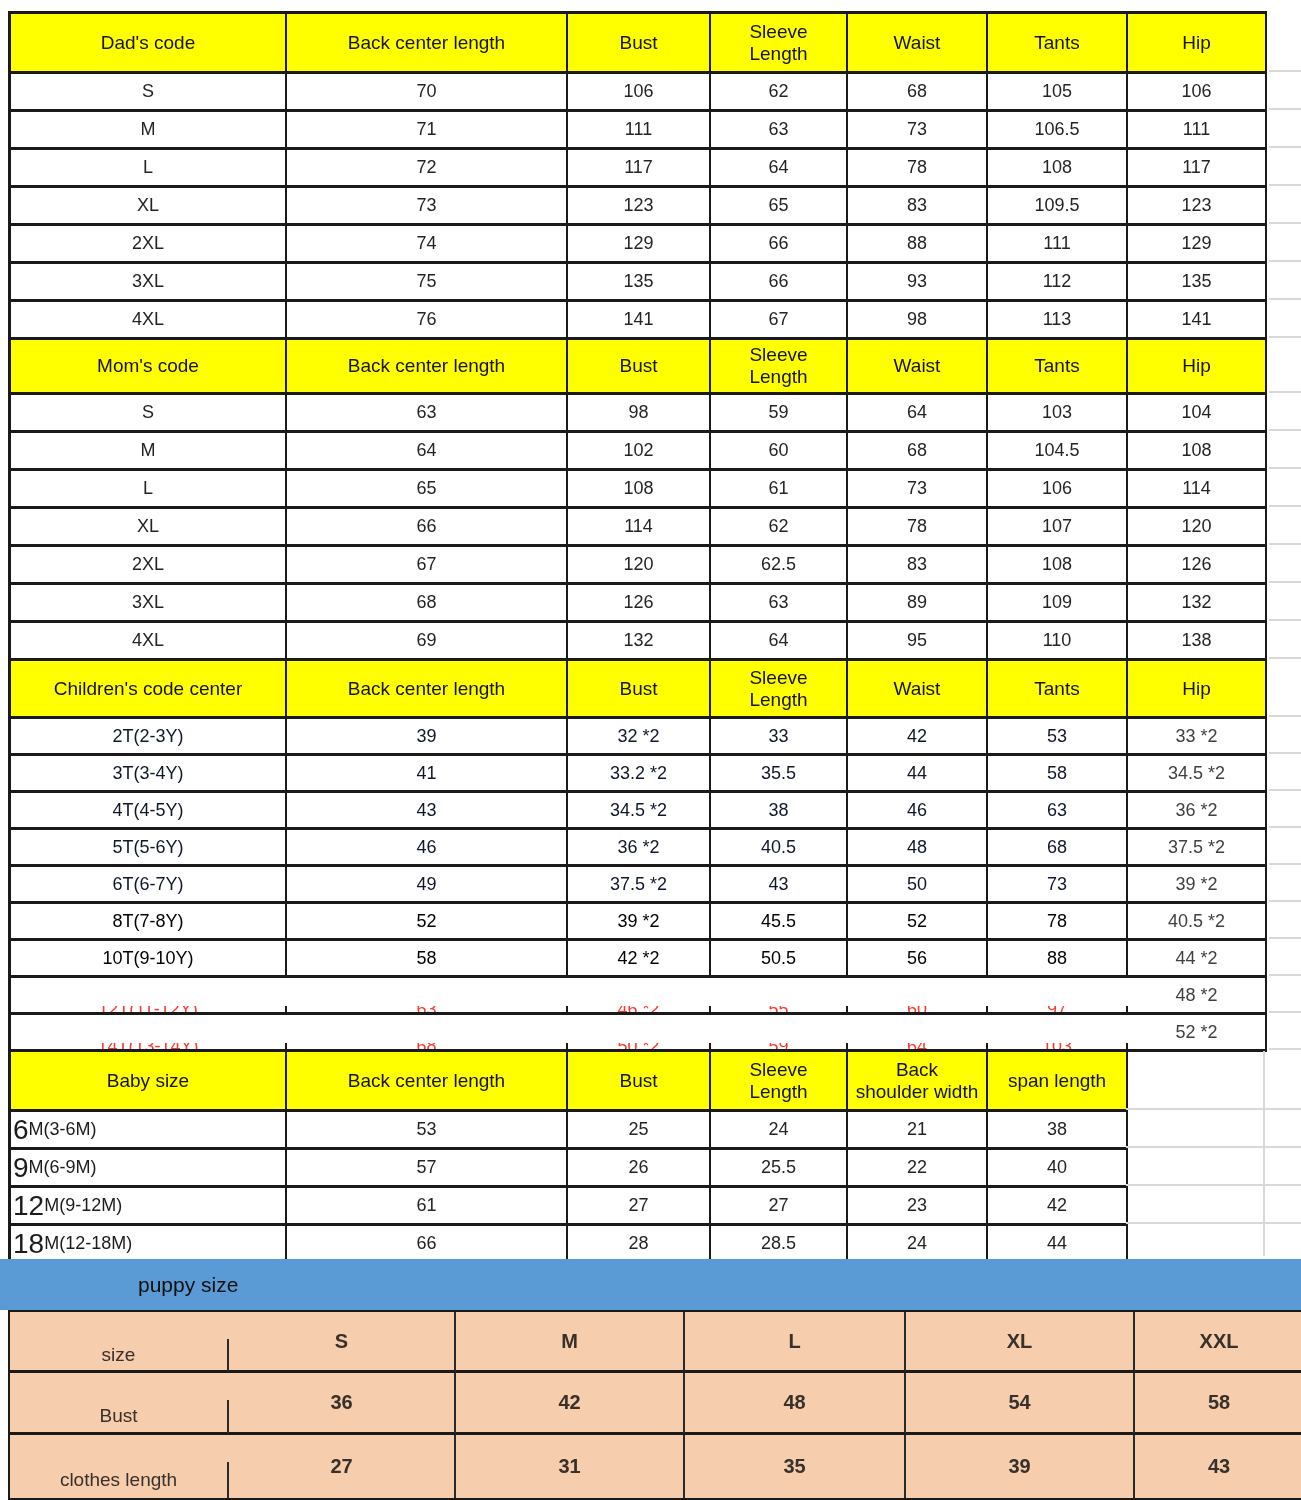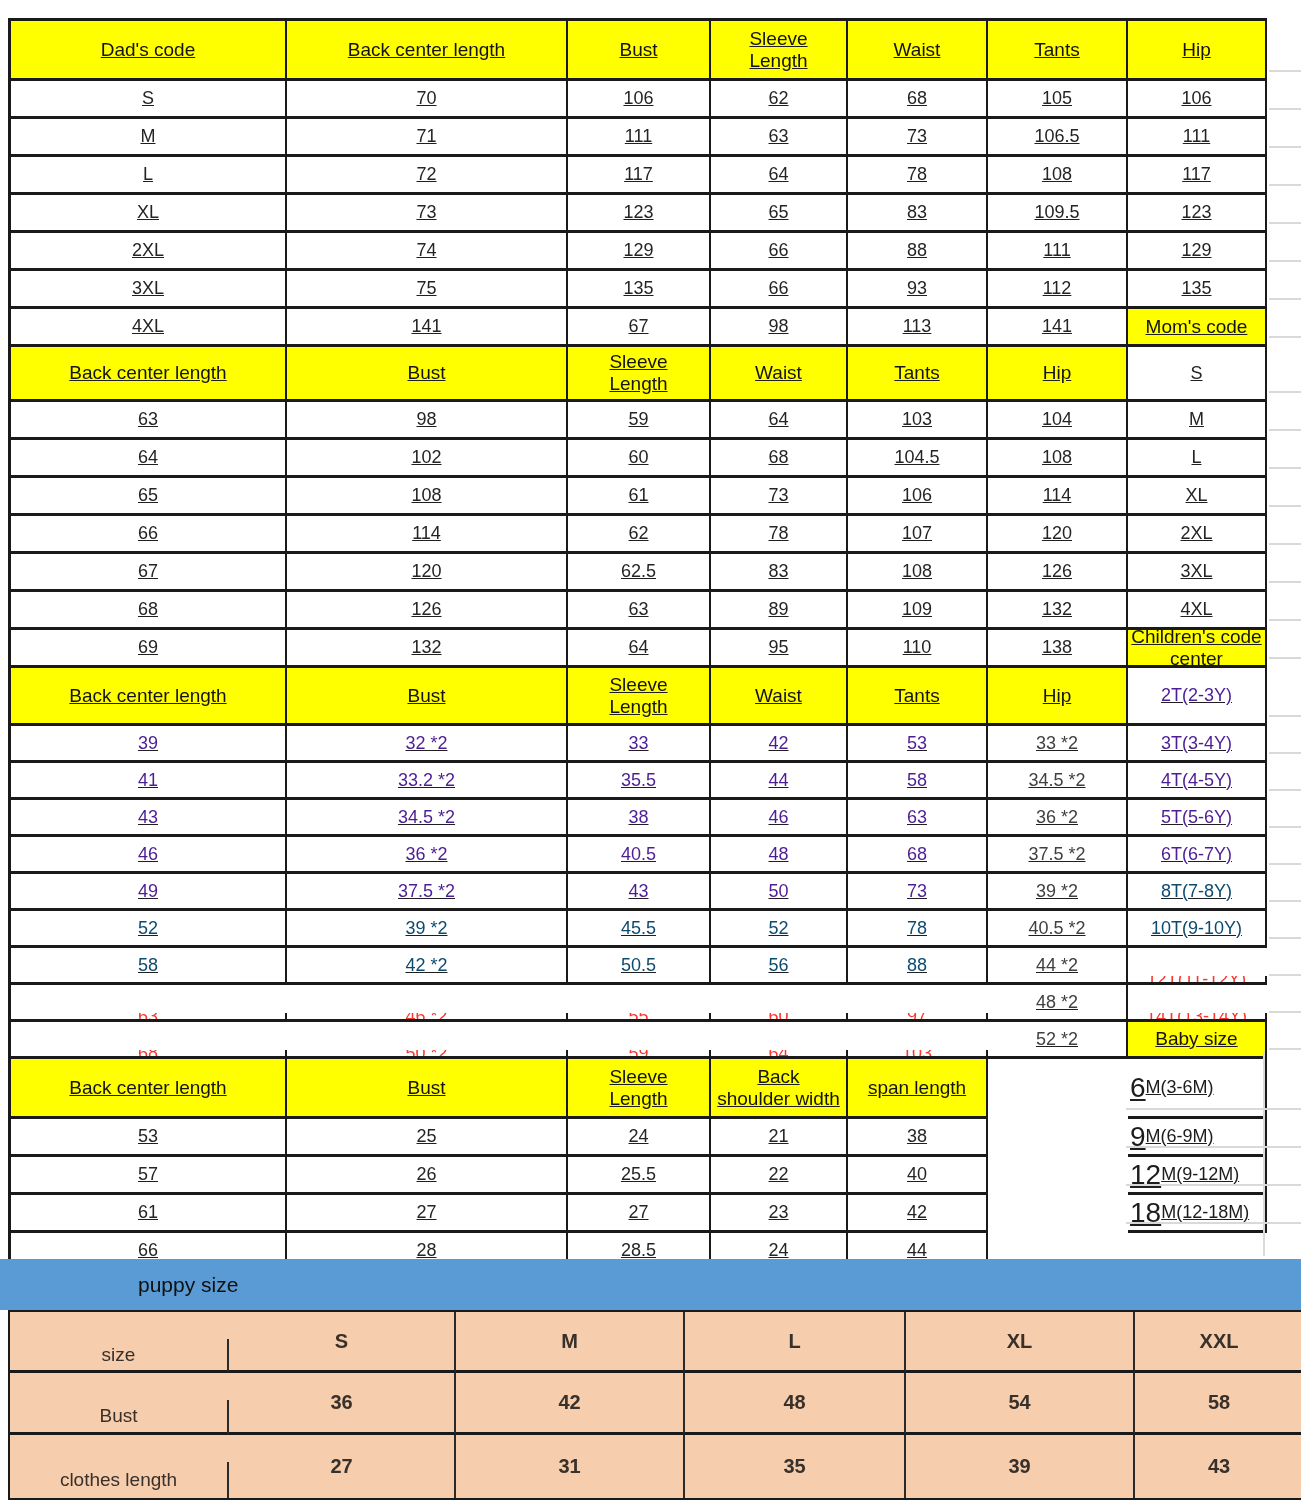--- a/index.html
+++ b/index.html
@@ -2,36 +2,36 @@
 <html><head>
 <meta charset="utf-8">
 <style>
   html,body{margin:0;padding:0;background:#ffffff;}
   .page{
     position:relative;width:1301px;height:1500px;overflow:hidden;background:#ffffff;
     font-family:"Liberation Sans", sans-serif;color:#1f1f1f;
   }
   
   #main-grid{
-    position:absolute;left:8px;top:18px;display:grid;
-    border-top:3px solid #1a1a1a;border-left:3px solid #1a1a1a;background:#ffffff;text-decoration:underline;
+    position:absolute;left:8px;top:11px;display:grid;
+    border-top:3px solid #1a1a1a;border-left:3px solid #1a1a1a;background:#ffffff;
   }
   .cell{
     box-sizing:border-box;display:flex;align-items:center;justify-content:center;
     border-right:2px solid #1a1a1a;border-bottom:3px solid #1a1a1a;
     font-size:18px;overflow:hidden;text-align:center;
   }
   .hd{
     background:#FFFF00;font-size:19px;line-height:22px;color:#141414;
     white-space:pre-line;font-weight:400;
   }
   .ghost{border-right:none;border-bottom:none;background:#ffffff;}
   .val{color:#242424;}
-  .c-blue{color:#4c1d95;}
-  .c-navy{color:#0c4a6e;}
+  .c-blue{color:#0f172a;}
+  .c-navy{color:#000000;}
   .c-red{color:#F8382F;margin-top:28px;}
   .c-black{color:#404040;}
   .baby-label{justify-content:flex-start;padding-left:2px;color:#1c1c1c;}
   .baby-label .big{font-size:28px;line-height:28px;}
   .baby-label .rest{font-size:18px;}
   
   #puppy-band{
     position:absolute;left:0;top:1259px;width:1301px;height:51px;
     background:#5B9BD5;display:flex;align-items:center;padding-left:43px;
   }
@@ -102,20 +102,21 @@
       <div class="cell val">111</div>
       <div class="cell val">129</div>
       <div class="cell val">3XL</div>
       <div class="cell val">75</div>
       <div class="cell val">135</div>
       <div class="cell val">66</div>
       <div class="cell val">93</div>
       <div class="cell val">112</div>
       <div class="cell val">135</div>
       <div class="cell val">4XL</div>
+      <div class="cell val">76</div>
       <div class="cell val">141</div>
       <div class="cell val">67</div>
       <div class="cell val">98</div>
       <div class="cell val">113</div>
       <div class="cell val">141</div>
       <div class="cell hd">Mom's code</div>
       <div class="cell hd">Back center length</div>
       <div class="cell hd">Bust</div>
       <div class="cell hd">Sleeve
 Length</div>

